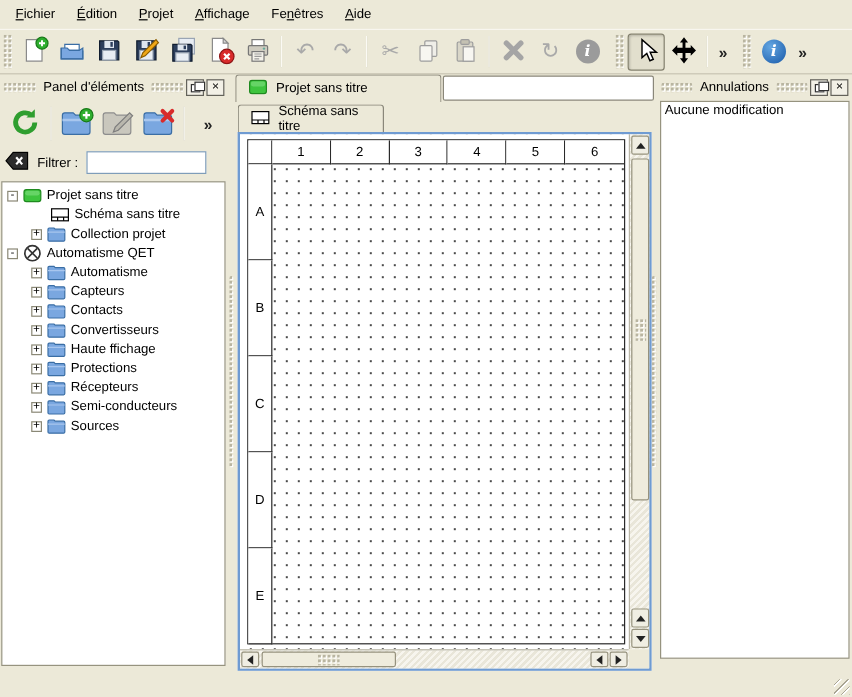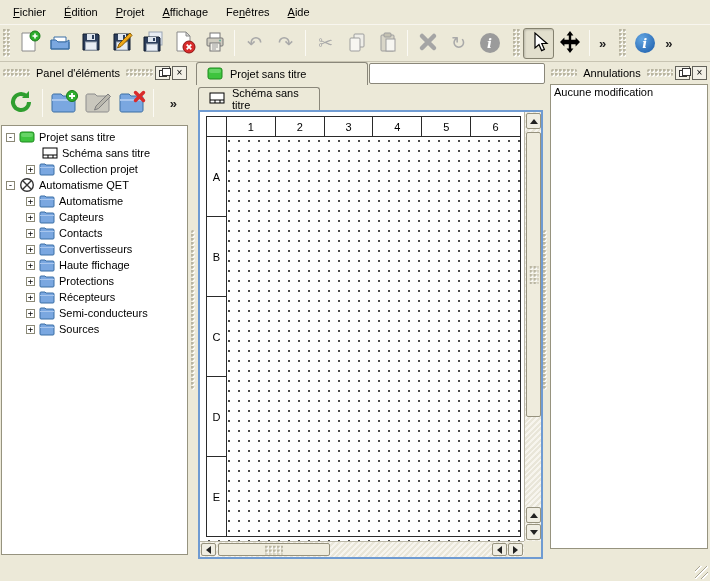--- a/index.html
+++ b/index.html
@@ -293,20 +293,28 @@
       <span><svg width="30" height="28" viewBox="0 0 30 28">
         <path d="M3 8c0-1.2.8-2 2-2h7l2 2h10c1.2 0 2 .8 2 2v12c0 1.2-.8 2-2 2H5c-1.2 0-2-.8-2-2z" fill="#7aa7e0" stroke="#3a6ea5"></path>
         <path d="M3 11h23v2H3z" fill="#a8c6ee"></path>
         <path d="M18.5 4.5l8 8M26.5 4.5l-8 8" stroke="#d92b2b" stroke-width="3.4" stroke-linecap="round"></path>
       </svg></span>
     </span>
     <span class="pt-sep"></span>
     <span class="chev" style="margin-left:auto; margin-right:6px;">»</span>
   </div>
 
+  <div class="filter-row">
+    <span><svg width="20" height="16" viewBox="0 0 20 16">
+      <path d="M1 8l6-7h12v14H7z" fill="#2b2b2b" stroke="#000"></path>
+      <path d="M9.5 5l5 6M14.5 5l-5 6" stroke="#fff" stroke-width="1.8"></path>
+    </svg></span>
+    <span>Filtrer :</span>
+    <input class="filter-input" type="text" value="" style="">
+  </div>
 
   <div class="tree">
 
     <div class="tree-row pl4">
       <span class="toggle">-</span>
       <span class="tree-icon">
           <svg width="16" height="16" viewBox="0 0 16 16">
             <rect x="1" y="3" width="14" height="10" rx="2" fill="#3ec43e" stroke="#1f8a1f"></rect>
             <rect x="2" y="4" width="12" height="4" rx="2" fill="#66d466"></rect>
           </svg>

